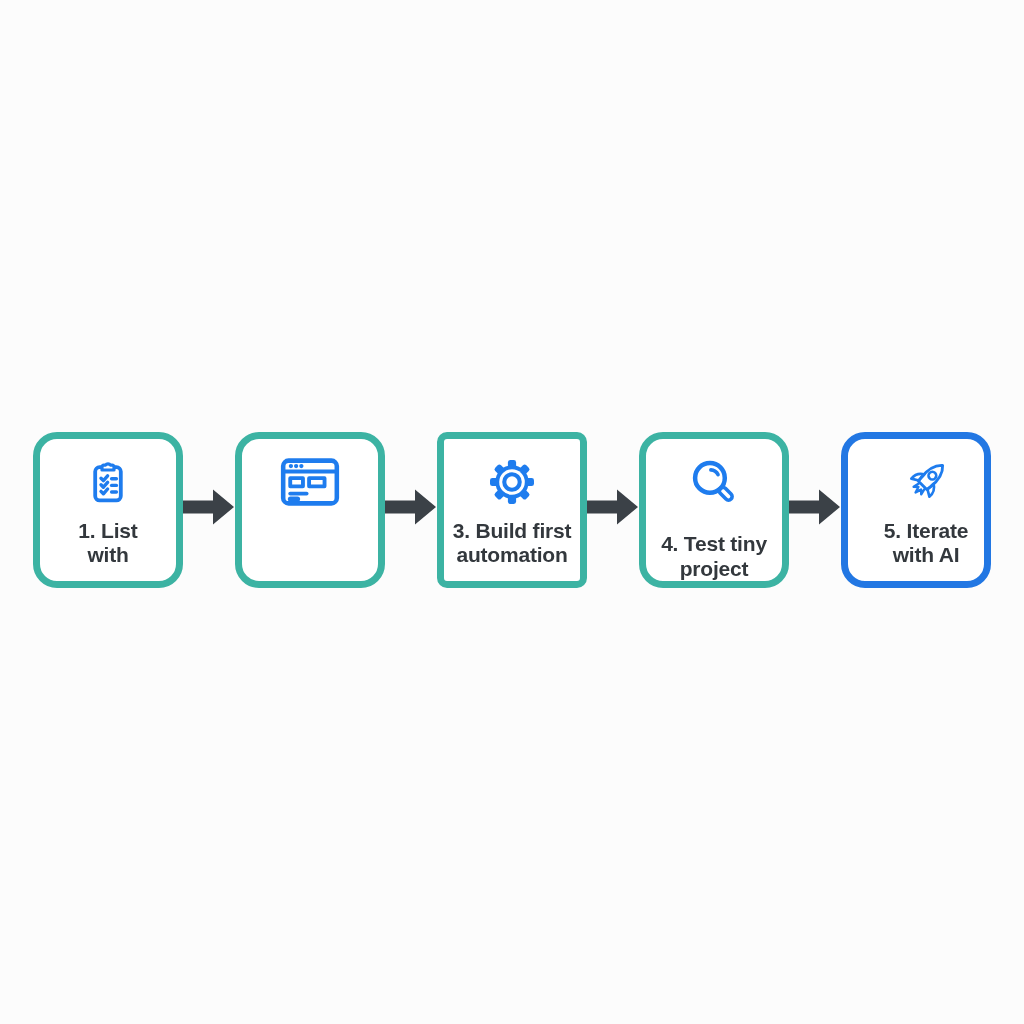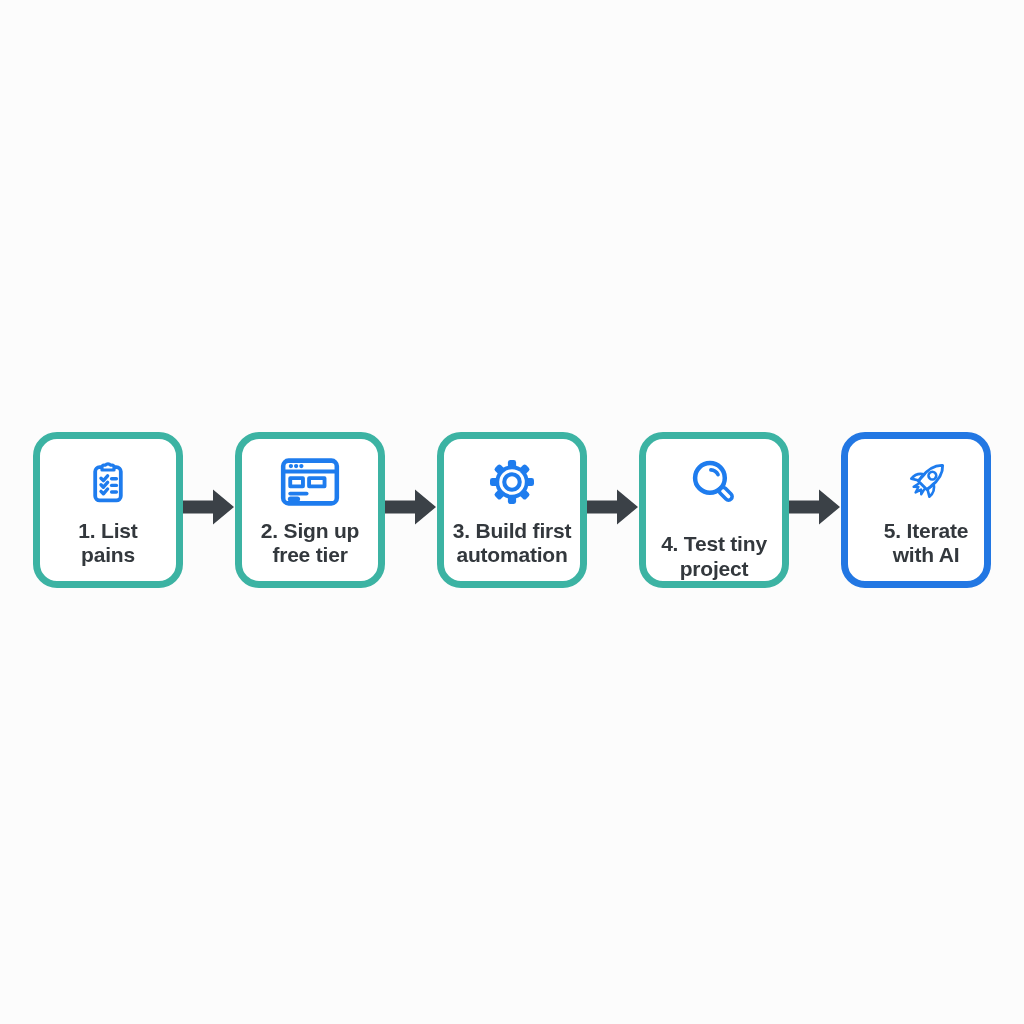--- a/index.html
+++ b/index.html
@@ -77,21 +77,21 @@
           <path d="M8.5 10.1 l1.2 1.2 2.1-2.4" stroke-width="1.7"></path>
           <path d="M13.8 10.4 h2.4" stroke-width="1.7"></path>
           <path d="M8.5 13.4 l1.2 1.2 2.1-2.4" stroke-width="1.7"></path>
           <path d="M13.8 13.7 h2.4" stroke-width="1.7"></path>
           <path d="M8.5 16.7 l1.2 1.2 2.1-2.4" stroke-width="1.7"></path>
           <path d="M13.8 17 h2.4" stroke-width="1.7"></path>
         </svg>
       </div>
       <div class="label">
         <span>1. List</span>
-        <span>pains</span>
+        <span>with</span>
       </div>
     </div>
 
     <svg class="arrow" viewBox="0 0 52 44">
       <polygon points="0,15.5 30,15.5 30,4.5 51,22 30,39.5 30,28.5 0,28.5" fill="currentColor"></polygon>
     </svg>
 
     <div class="step-box" style="border-color: rgb(60, 179, 163);">
       <div class="icon-slot">
         <svg class="icon" width="60" height="50" viewBox="0 0 26 22" fill="none" stroke="currentColor" stroke-linecap="round" stroke-linejoin="round">
@@ -99,31 +99,27 @@
           <path d="M1.4 6.4 H24.6" stroke-width="1.8"></path>
           <circle cx="4.6" cy="4" r="0.45" fill="currentColor" stroke-width="1"></circle>
           <circle cx="6.9" cy="4" r="0.45" fill="currentColor" stroke-width="1"></circle>
           <circle cx="9.2" cy="4" r="0.45" fill="currentColor" stroke-width="1"></circle>
           <rect x="4.3" y="9.3" width="5.6" height="3.6" stroke-width="1.7"></rect>
           <rect x="12.6" y="9.3" width="6.8" height="3.6" stroke-width="1.7"></rect>
           <path d="M4.3 16.1 H11.5" stroke-width="1.7"></path>
           <path d="M4.4 18.5 H7.5" stroke-width="2.3"></path>
         </svg>
       </div>
-      <div class="label">
-        <span>2. Sign up</span>
-        <span>free tier</span>
-      </div>
     </div>
 
     <svg class="arrow" viewBox="0 0 52 44">
       <polygon points="0,15.5 30,15.5 30,4.5 51,22 30,39.5 30,28.5 0,28.5" fill="currentColor"></polygon>
     </svg>
 
-    <div class="step-box" style="border-color: rgb(60, 179, 163);">
+    <div class="step-box" style="border-color: rgb(60, 179, 163); border-radius: 10px;">
       <div class="icon-slot">
         <svg class="icon" width="58" height="58" viewBox="0 0 48 48">
           <g fill="currentColor">
             <circle cx="24" cy="24" r="13.8"></circle>
             <rect x="20.6" y="5.8" width="6.8" height="9" rx="2"></rect>
             <rect x="20.6" y="5.8" width="6.8" height="9" rx="2" transform="rotate(45 24 24)"></rect>
             <rect x="20.6" y="5.8" width="6.8" height="9" rx="2" transform="rotate(90 24 24)"></rect>
             <rect x="20.6" y="5.8" width="6.8" height="9" rx="2" transform="rotate(135 24 24)"></rect>
             <rect x="20.6" y="5.8" width="6.8" height="9" rx="2" transform="rotate(180 24 24)"></rect>
             <rect x="20.6" y="5.8" width="6.8" height="9" rx="2" transform="rotate(225 24 24)"></rect>

